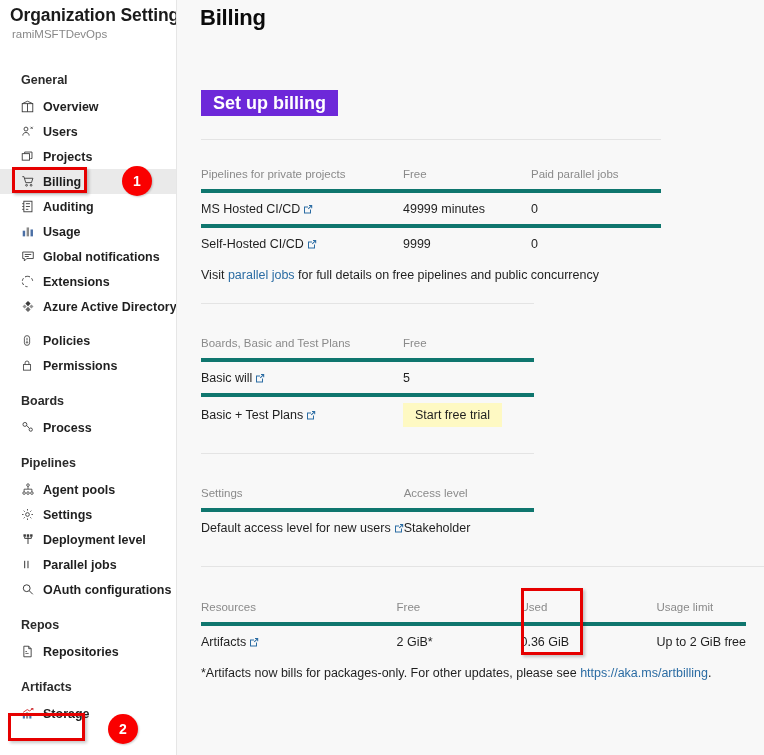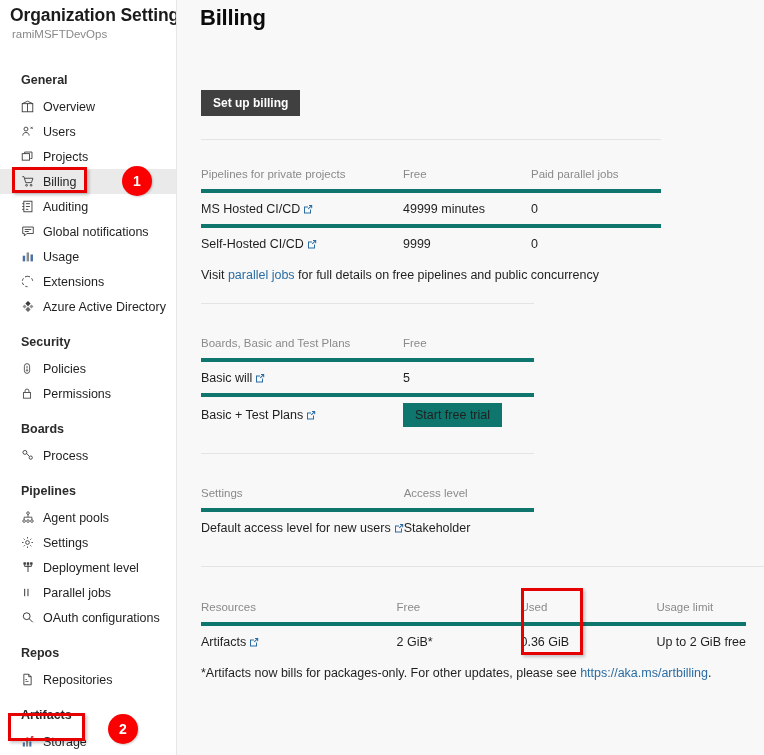--- a/index.html
+++ b/index.html
@@ -64,21 +64,21 @@
   }
   .nav-item.selected { background: #eaeaea; }
   .nav-item .ico {
     width: 17px; height: 14px;
     margin-right: 5px;
     flex: 0 0 17px;
     display: flex; align-items: center; justify-content: flex-start;
     color: #3a3a3a;
   }
   .nav-item .ico svg { display: block; }
-  .nav-label { line-height: 14px; }
+  .nav-label { line-height: 14px; font-weight: bold; }
   .spacer-sm { height: 9px; }
 
   
   #main {
     position: absolute;
     left: 177px; top: 0;
     width: 587px; height: 755px;
     background: #f8f8f8;
     overflow: hidden;
   }
@@ -95,23 +95,23 @@
     left: 24px; top: 51px;
     font-size: 12.5px;
     color: #333333;
   }
   .lnk { color: #2b6ca3; text-decoration: none; cursor: pointer; }
   .btn-primary {
     position: absolute;
     left: 24px; top: 90px;
     height: 26px;
     padding: 0 12px;
-    background: #404040;
+    background: #6d28d9;
     color: #ffffff;
-    font-size: 12px;
+    font-size: 18px;
     font-weight: bold;
     border: none;
     display: flex; align-items: center;
     cursor: pointer;
     font-family: "Liberation Sans", sans-serif;
     text-align: right;
   }
 
   .divider {
     position: absolute;
@@ -145,21 +145,21 @@
     color: #1f1f1f;
     padding-top: 9px;
     white-space: nowrap;
   }
   .btn-sub {
     display: inline-flex;
     align-items: center;
     justify-content: center;
     height: 23px;
     padding: 12px 12px;
-    background: #0f766e;
+    background: #fef9c3;
     color: #1f1f1f;
     font-size: 12.5px;
     border: none;
     cursor: pointer;
     font-family: "Liberation Sans", sans-serif;
   }
   .ext {
     display: inline-block;
     width: 10px; height: 10px;
     margin-left: 3px;
@@ -239,36 +239,36 @@
           <span class="ico">
             <svg width="13" height="13" viewBox="0 0 16 16" fill="none" stroke="#3a3a3a" stroke-width="1.1">
               <rect x="3.5" y="1.5" width="10" height="13"></rect>
               <path d="M3.5 4.5h-2M3.5 8h-2M3.5 11.5h-2M6 4.5h5M6 8h5M6 11.5h3"></path>
             </svg>
           </span>
           <span class="nav-label">Auditing</span>
         </div>
         <div class="nav-item">
           <span class="ico">
-            <svg width="14" height="13" viewBox="0 0 16 16" fill="none" stroke="#3a3a3a" stroke-width="1.1">
-              <path d="M1.5 2.5h13v8h-8l-3 3v-3h-2z"></path>
-              <path d="M4 5.5h8M4 8h5"></path>
-            </svg>
-          </span>
-          <span class="nav-label">Global notifications</span>
-        </div>
-        <div class="nav-item">
-          <span class="ico">
             <svg width="14" height="13" viewBox="0 0 16 16">
               <rect x="1.5" y="7" width="3" height="7" fill="#4a6fa5"></rect>
               <rect x="6.3" y="3" width="3" height="11" fill="#8a8a8a"></rect>
               <rect x="11.1" y="5.5" width="3" height="8.5" fill="#4a6fa5"></rect>
             </svg>
           </span>
           <span class="nav-label">Usage</span>
+        </div>
+        <div class="nav-item">
+          <span class="ico">
+            <svg width="14" height="13" viewBox="0 0 16 16" fill="none" stroke="#3a3a3a" stroke-width="1.1">
+              <path d="M1.5 2.5h13v8h-8l-3 3v-3h-2z"></path>
+              <path d="M4 5.5h8M4 8h5"></path>
+            </svg>
+          </span>
+          <span class="nav-label">Global notifications</span>
         </div>
         <div class="nav-item">
           <span class="ico">
             <svg width="13" height="13" viewBox="0 0 16 16" fill="none" stroke="#3a3a3a" stroke-width="1.2">
               <path d="M8 1.6a6.4 6.4 0 1 0 0 12.8" stroke-dasharray="3.2 2.4"></path>
               <path d="M8 1.6a6.4 6.4 0 0 1 6.4 6.4" stroke-dasharray="3.2 2.4"></path>
             </svg>
           </span>
           <span class="nav-label">Extensions</span>
         </div>
@@ -277,21 +277,20 @@
             <svg width="14" height="13" viewBox="0 0 16 16" fill="#3a3a3a">
               <path d="M8 1.2l3.2 3.2L8 7.6 4.8 4.4z"></path>
               <path d="M8 8.4l3.2 3.2L8 14.8l-3.2-3.2z" opacity=".75"></path>
               <path d="M1.2 8l2.6-2.6L6.4 8l-2.6 2.6z" opacity=".55"></path>
               <path d="M9.6 8l2.6-2.6L14.8 8l-2.6 2.6z" opacity=".55"></path>
             </svg>
           </span>
           <span class="nav-label">Azure Active Directory</span>
         </div>
         <div class="spacer-sm"></div>
-        <div class="nav-group-title">Security</div>
         <div class="nav-item">
           <span class="ico">
             <svg width="12" height="13" viewBox="0 0 16 16" fill="none" stroke="#3a3a3a" stroke-width="1.1">
               <rect x="4.5" y="1.5" width="7" height="13" rx="3.5"></rect>
               <path d="M8 4.5v3.5"></path>
               <circle cx="8" cy="10.5" r="1"></circle>
             </svg>
           </span>
           <span class="nav-label">Policies</span>
         </div>

